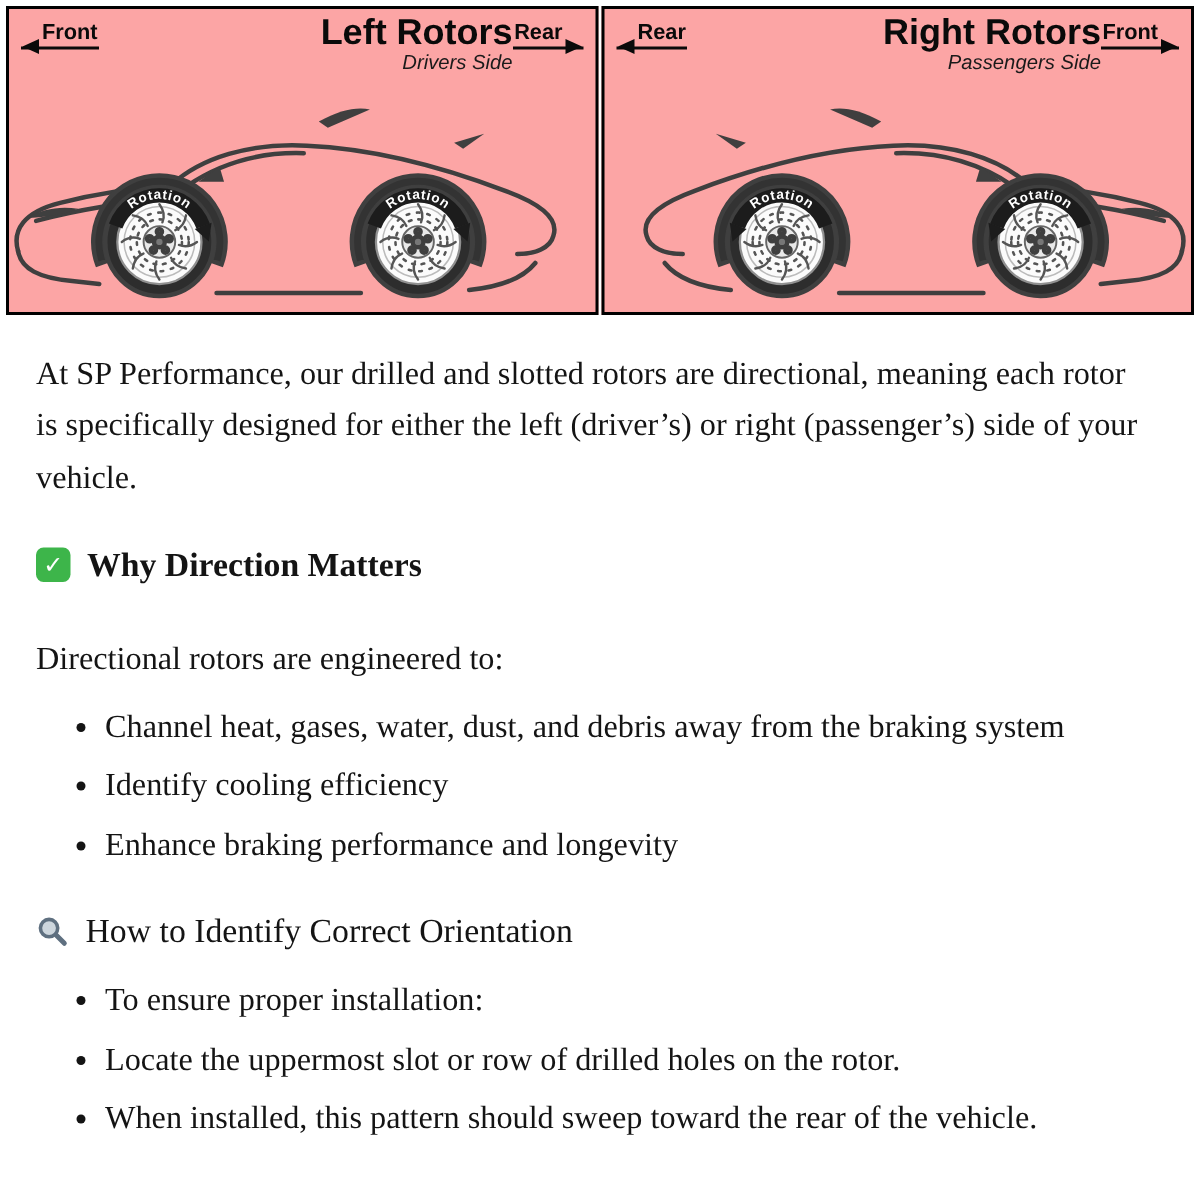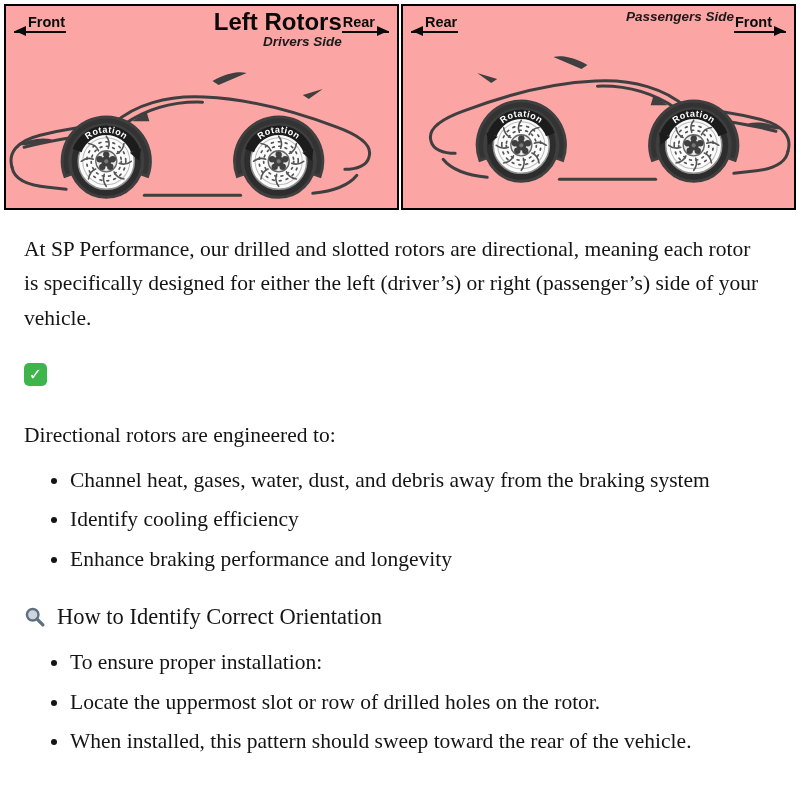--- a/index.html
+++ b/index.html
@@ -7,21 +7,21 @@
     width:800px;height:800px;overflow:hidden;background:#ffffff;
     font-family:"Liberation Serif",serif;color:#141414;
   }
   
   .diagram{display:flex;margin:4px 4px 0 4px;}
   .panel{flex:1;border:2.5px solid #000;background:#fca5a5;min-width:0;}
   .panel + .panel{margin-left:2px;}
   .panel-header{display:flex;justify-content:space-between;align-items:flex-start;padding:5px 8px 0 8px;}
   .panel-titles{flex:1;text-align:right;margin-top:-2px;}
   .panel-title{font-family:"Liberation Sans",sans-serif;font-weight:700;font-size:24px;line-height:1.05;color:#0a0a0a;}
-  .panel-subtitle{font-family:"Liberation Sans",sans-serif;font-weight:700;font-style:italic;font-size:13.5px;color:#1a1a1a;}
+  .panel-subtitle{font-family:"Liberation Sans",sans-serif;font-weight:400;font-style:italic;font-size:13.5px;color:#1a1a1a;}
   .dirarrow{display:inline-flex;align-items:center;border-bottom:2.5px solid #0a0a0a;
     font-family:"Liberation Sans",sans-serif;font-weight:700;font-size:14.5px;color:#0a0a0a;
     padding:0 1px 1px 1px;margin-top:3px;}
   .tri{width:0;height:0;border-top:5.5px solid transparent;border-bottom:5.5px solid transparent;}
   .tri-left{border-right:11px solid #0a0a0a;transform:translateY(9px);margin-right:2px;}
   .tri-right{border-left:11px solid #0a0a0a;transform:translateY(9px);margin-left:2px;}
   .car-svg{display:block;width:100%;height:auto;}
   .rottext{font-family:"Liberation Sans",sans-serif;font-weight:700;font-size:9px;fill:#ffffff;letter-spacing:.5px;}
   
   .content{padding:8px 40px 0 24px;}
@@ -121,20 +121,21 @@
     </svg>
   </div>
 
   <div class="panel">
     <div class="panel-header">
       <div class="dirarrow">
         <span class="tri tri-left"></span>
         <span>Rear</span>
       </div>
       <div class="panel-titles">
+        <div class="panel-title">Right Rotors</div>
         <div class="panel-subtitle">Passengers Side</div>
       </div>
       <div class="dirarrow">
         <span>Front</span>
         <span class="tri tri-right"></span>
       </div>
     </div>
     <svg class="car-svg" viewBox="0 0 390 158">
       <g transform="translate(390,0) scale(-1,1)">
         <use href="#carbody"></use>
@@ -150,20 +151,21 @@
     </svg>
   </div>
 </div>
 
 <div class="content">
 
   <p class="intro">At SP Performance, our drilled and slotted rotors are directional, meaning each rotor is specifically designed for either the left (driver’s) or right (passenger’s) side of your vehicle.</p>
 
   <div class="sec-head bold">
     <span class="check-icon">✓</span>
+    <span>Why Direction Matters</span>
   </div>
 
   <p class="lead">Directional rotors are engineered to:</p>
 
   <ul class="bullets">
     <li>Channel heat, gases, water, dust, and debris away from the braking system</li>
     <li>Identify cooling efficiency</li>
     <li>Enhance braking performance and longevity</li>
   </ul>
 

